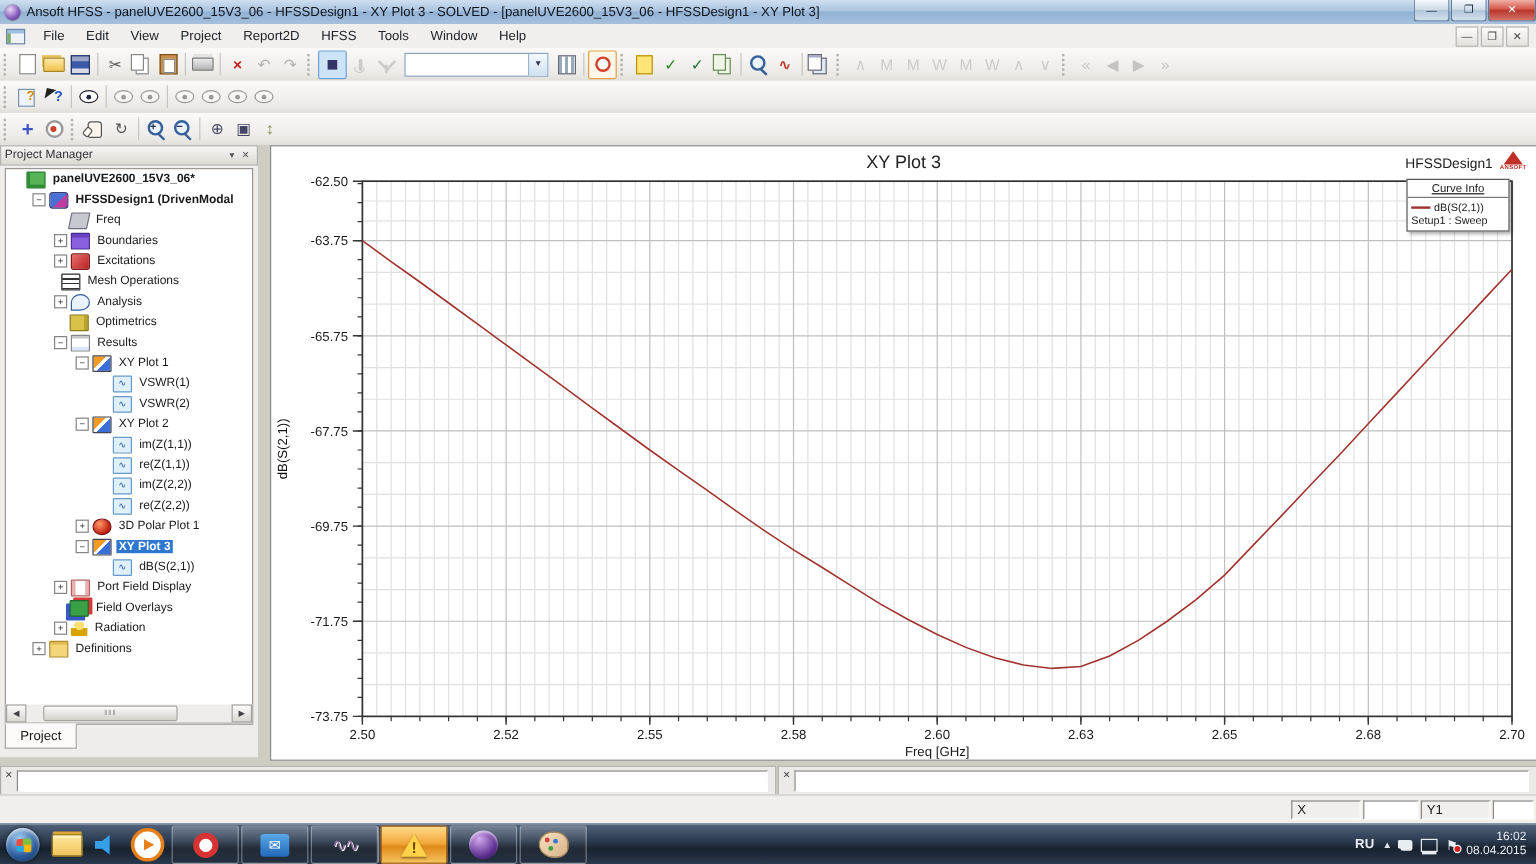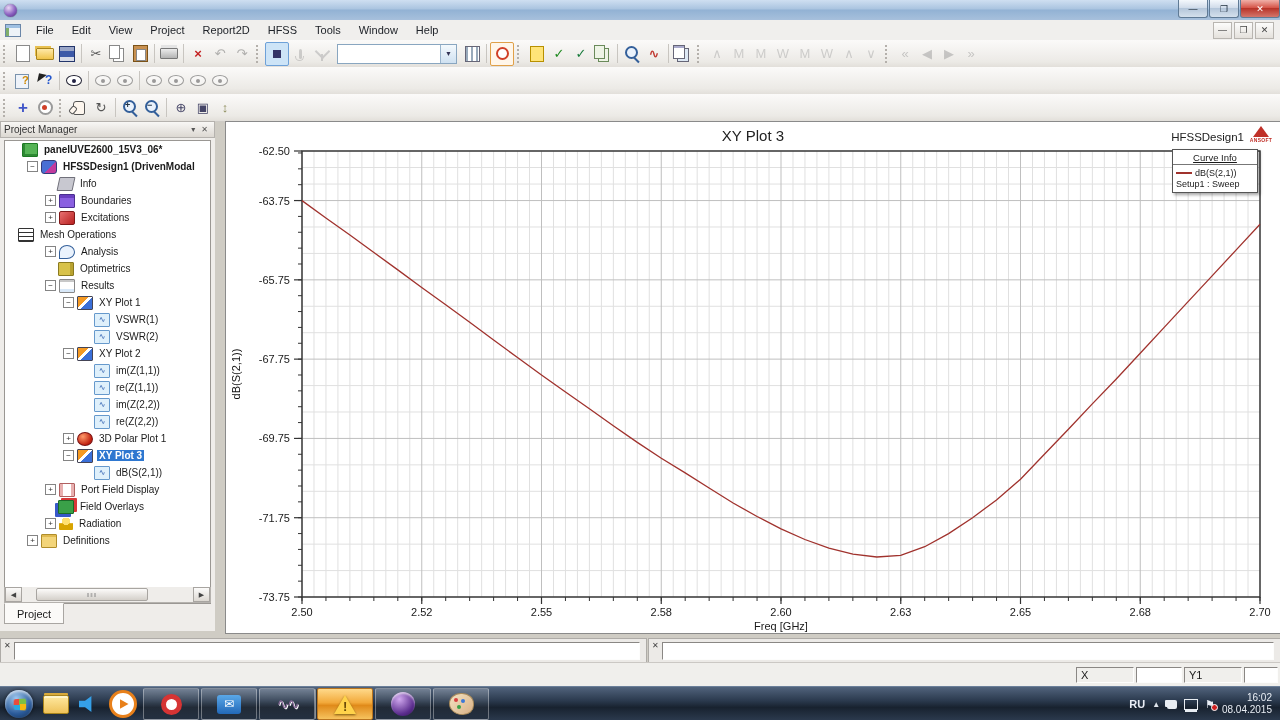--- a/index.html
+++ b/index.html
@@ -197,20 +197,21 @@
     background:#d02020;border:1px solid #fff;box-sizing:border-box;}
   #clock{text-align:right;line-height:1.25;}
 </style>
 </head>
 <body>
 
 <div id="screen">
 
   <div id="titlebar">
     <span class="app-ico"></span>
+    <span id="title-text">Ansoft HFSS - panelUVE2600_15V3_06 - HFSSDesign1 - XY Plot 3 - SOLVED - [panelUVE2600_15V3_06 - HFSSDesign1 - XY Plot 3]</span>
     <span class="winbtns">
       <span class="wbtn">—</span>
       <span class="wbtn">❐</span>
       <span class="wbtn close">✕</span>
     </span>
   </div>
 
   <div id="menubar">
     <span class="mdi-ico"></span>
     <span id="menu-items"><span class="menu-item">File</span><span class="menu-item">Edit</span><span class="menu-item">View</span><span class="menu-item">Project</span><span class="menu-item">Report2D</span><span class="menu-item">HFSS</span><span class="menu-item">Tools</span><span class="menu-item">Window</span><span class="menu-item">Help</span></span>
@@ -367,33 +368,33 @@
           <span class="tlabel bold">panelUVE2600_15V3_06*</span>
         </div>
         <div class="trow" style="padding-left: 22px;">
           <span class="texp">−</span>
           <span class="ti ti-design"></span>
           <span class="tlabel bold">HFSSDesign1 (DrivenModal</span>
         </div>
         <div class="trow" style="padding-left: 40px;">
           <span class="tspace"></span>
           <span class="ti ti-model"></span>
-          <span class="tlabel">Info</span>
+          <span class="tlabel">Freq</span>
         </div>
         <div class="trow" style="padding-left: 40px;">
           <span class="texp">+</span>
           <span class="ti ti-boundaries"></span>
           <span class="tlabel">Boundaries</span>
         </div>
         <div class="trow" style="padding-left: 40px;">
           <span class="texp">+</span>
           <span class="ti ti-excitations"></span>
           <span class="tlabel">Excitations</span>
         </div>
-        <div class="trow" style="">
+        <div class="trow" style=" margin-left: 33px;">
           <span class="tspace"></span>
           <span class="ti ti-mesh"></span>
           <span class="tlabel">Mesh Operations</span>
         </div>
         <div class="trow" style="padding-left: 40px;">
           <span class="texp">+</span>
           <span class="ti ti-analysis"></span>
           <span class="tlabel">Analysis</span>
         </div>
         <div class="trow" style="padding-left: 40px;">

